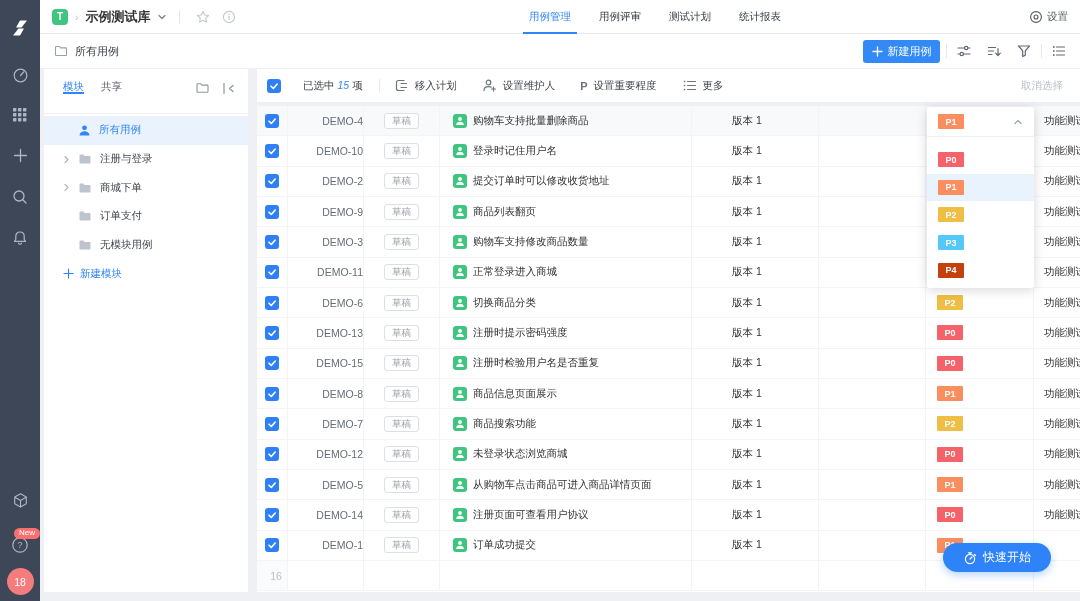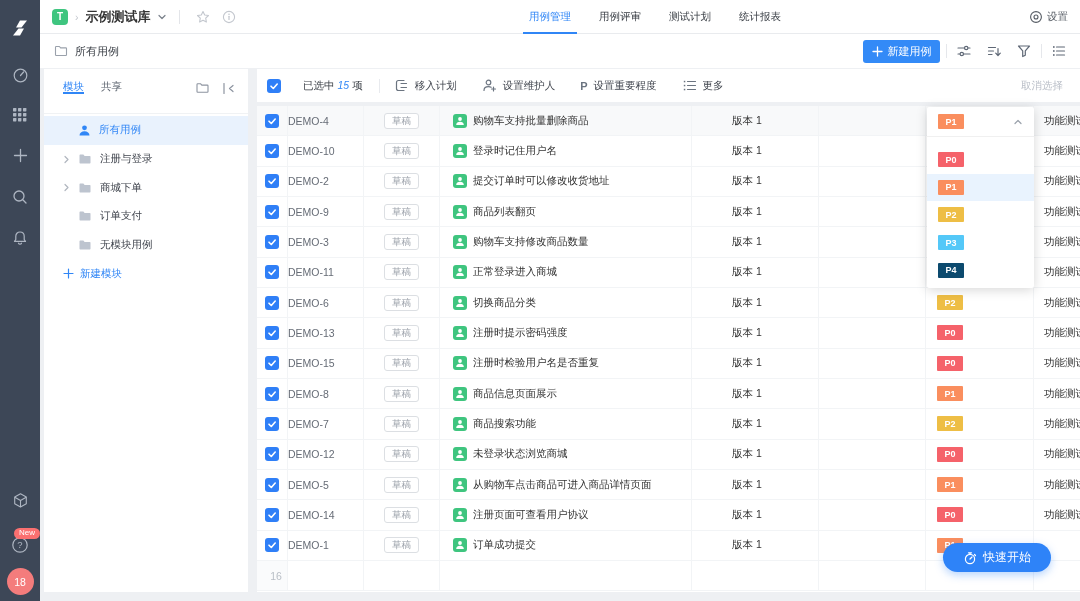--- a/index.html
+++ b/index.html
@@ -64,21 +64,21 @@
 .tb-action .ic { color:#6b7480; display:flex; }
 .tb-cancel { margin-left:auto; margin-right:17px; color:#b9bec7; cursor:pointer; }
 
 
 .table-card { position:absolute; left:257px; top:106px; width:823px; height:486px; background:#fff; overflow:hidden; z-index:4; }
 .trow { display:flex; height:30.33px; border-bottom:1px solid #f2f4f6; align-items:center; }
 .trow.hovered { background:#f8f9fa; }
 .tc { height:100%; display:flex; align-items:center; border-right:1px solid #f2f4f6; flex:none; }
 .tc:last-child { border-right:none; }
 .tc-cb { width:31px; justify-content:center; }
-.tc-id { width:76px; justify-content:flex-start; color:#666c76; }
+.tc-id { width:76px; justify-content:flex-end; color:#666c76; }
 .tc-status { width:76px; justify-content:center; }
 .tc-title { width:252px; padding-left:13px; gap:6px; white-space:nowrap; overflow:hidden; }
 .tc-ver { width:127px; padding-left:40px; }
 .tc-empty { width:107px; }
 .tc-prio { width:108px; padding-left:11px; }
 .tc-type { flex:1 1 auto; padding-left:10px; border-right:none; white-space:nowrap; overflow:hidden; }
 .badge-draft { padding:2px 7px 2.5px; font-size:9.5px; color:#9ba1aa; border:1px solid #dcdfe3; border-radius:3px; background:#fff; line-height:1; }
 .case-ic { width:14px; height:14px; border-radius:3px; background:#3fc57f; display:flex; align-items:center; justify-content:center; flex:none; }
 .prio { width:26px; height:15px; border-radius:1px; color:#fff; font-size:9px; font-weight:bold; display:flex; align-items:center; justify-content:center; flex:none; }
 .rownum { color:#b9bec6;margin-left:8px; }
@@ -924,21 +924,21 @@
       <div class="dd-item hl">
         <span class="prio" style="background: rgb(250, 142, 94);">P1</span>
       </div>
       <div class="dd-item">
         <span class="prio" style="background: rgb(238, 190, 69);">P2</span>
       </div>
       <div class="dd-item">
         <span class="prio" style="background: rgb(84, 200, 248);">P3</span>
       </div>
       <div class="dd-item">
-        <span class="prio" style="background: #0c4a6e;">P4</span>
+        <span class="prio" style="background: #c2410c;">P4</span>
       </div>
     </div>
   </div>
 
 <button class="quick">
   <span id="qs-ic">
       <svg width="14" height="14" viewBox="0 0 14 14" fill="none" xmlns="http://www.w3.org/2000/svg">
         <circle cx="7" cy="8" r="4.6" stroke="#fff" stroke-width="1.2"></circle>
         <path d="M7 8l2-2" stroke="#fff" stroke-width="1.2" stroke-linecap="round"></path>
         <path d="M5.5 1.8h3" stroke="#fff" stroke-width="1.2" stroke-linecap="round"></path>

